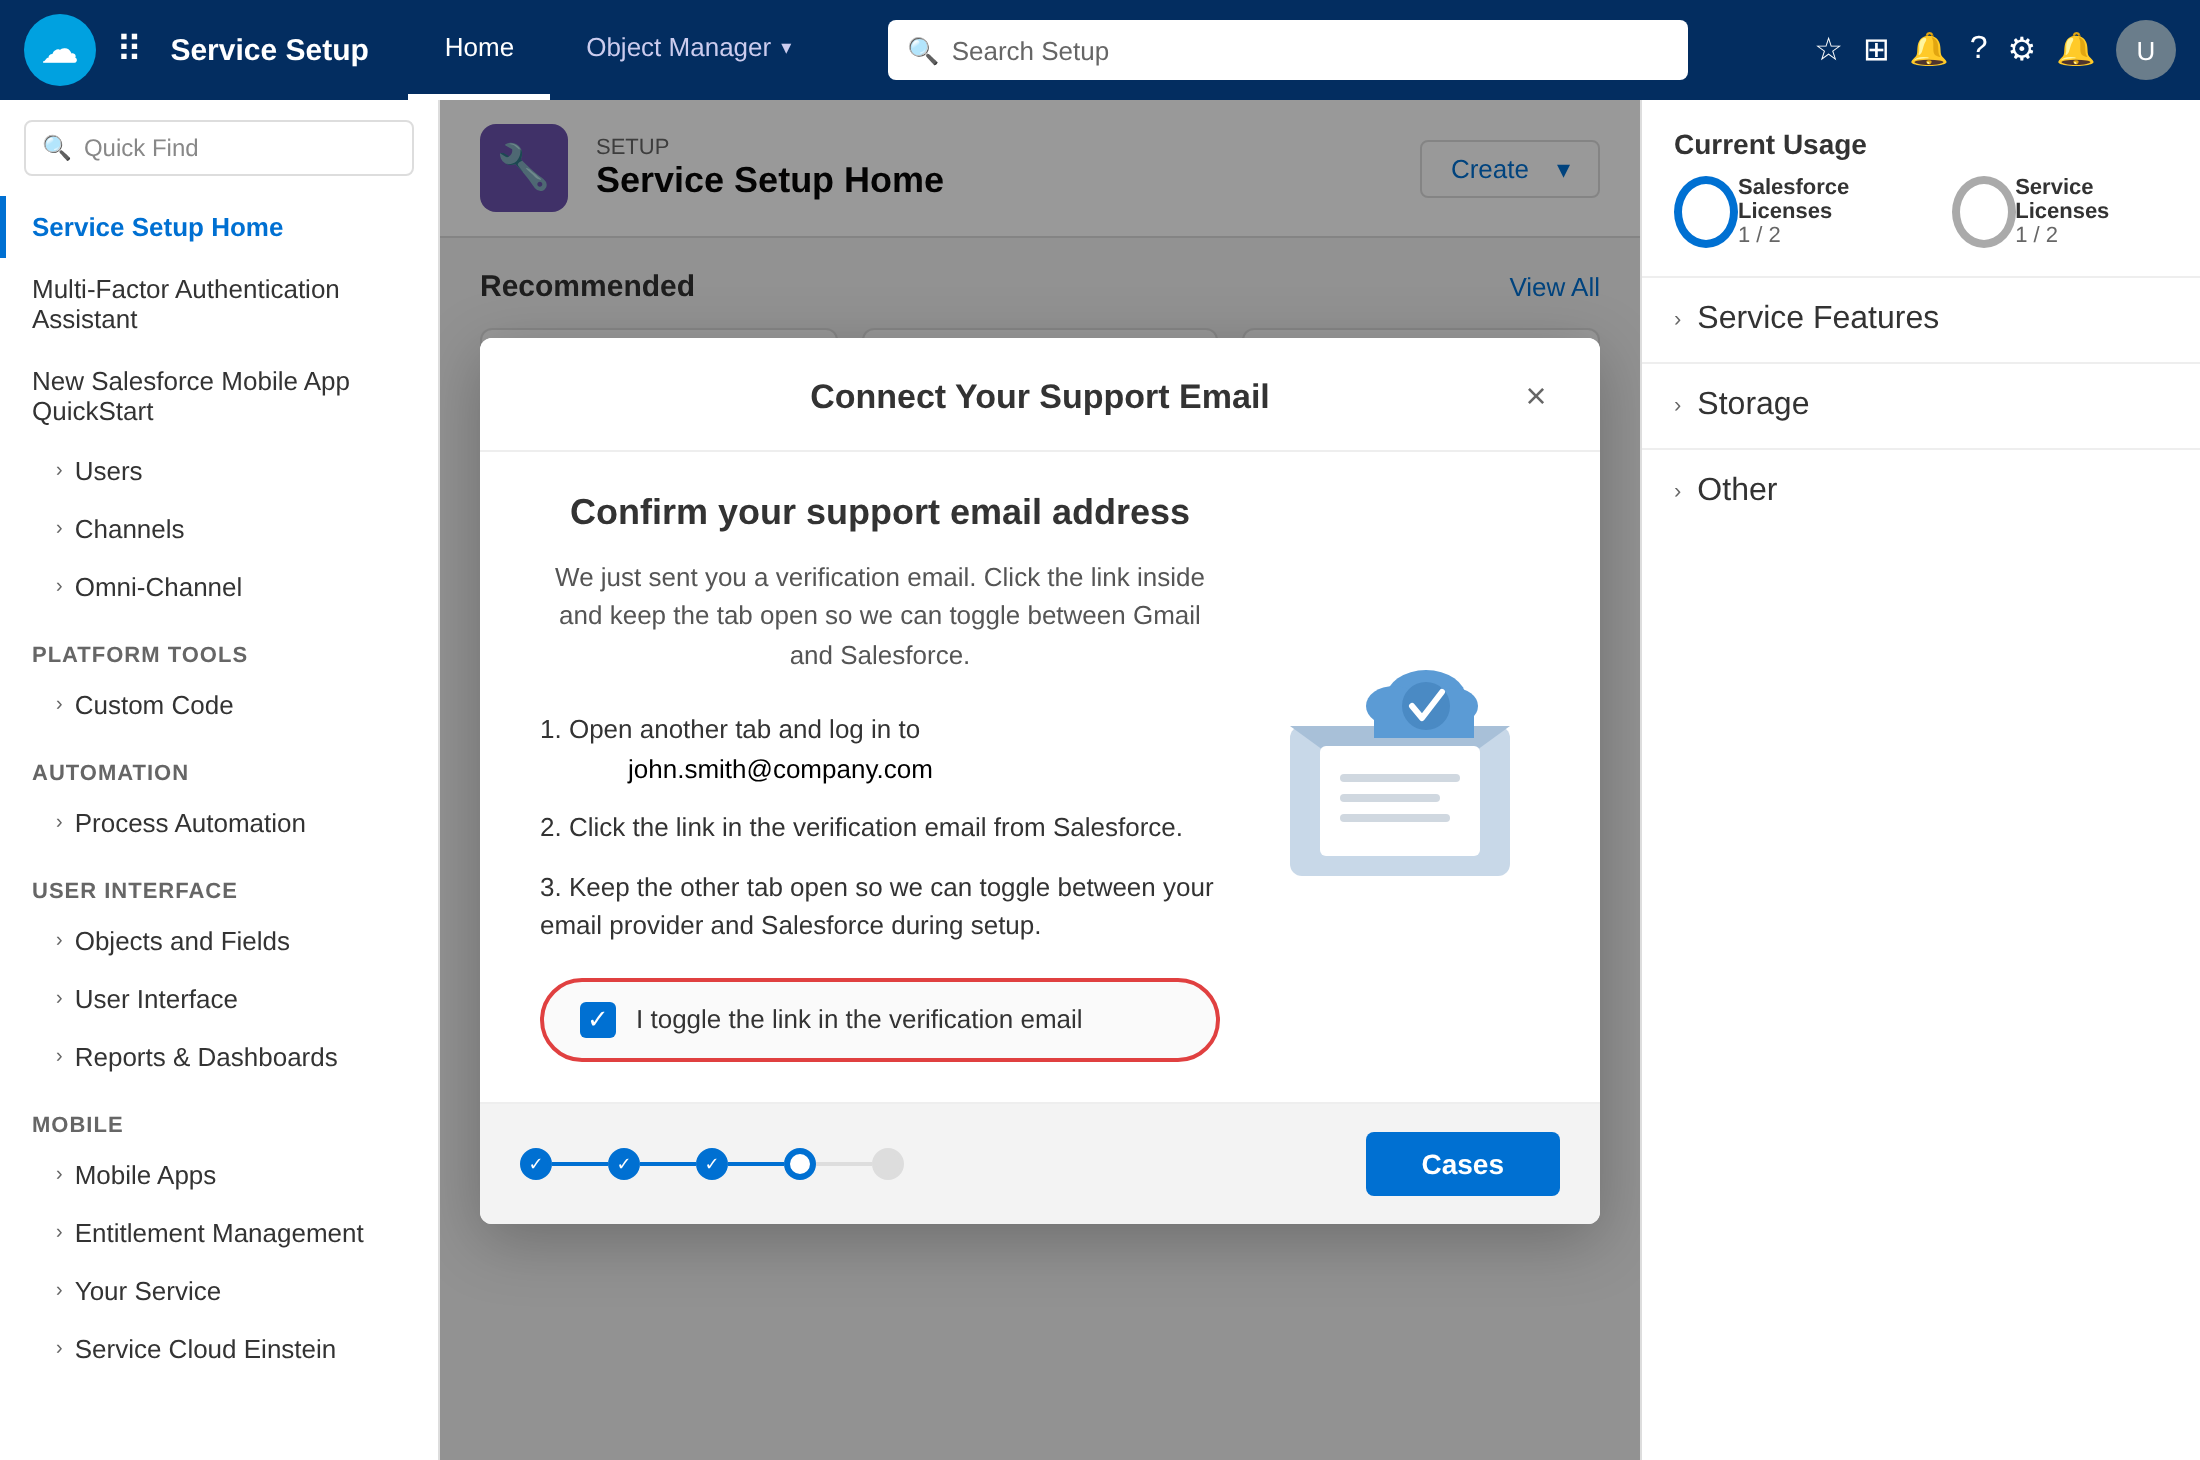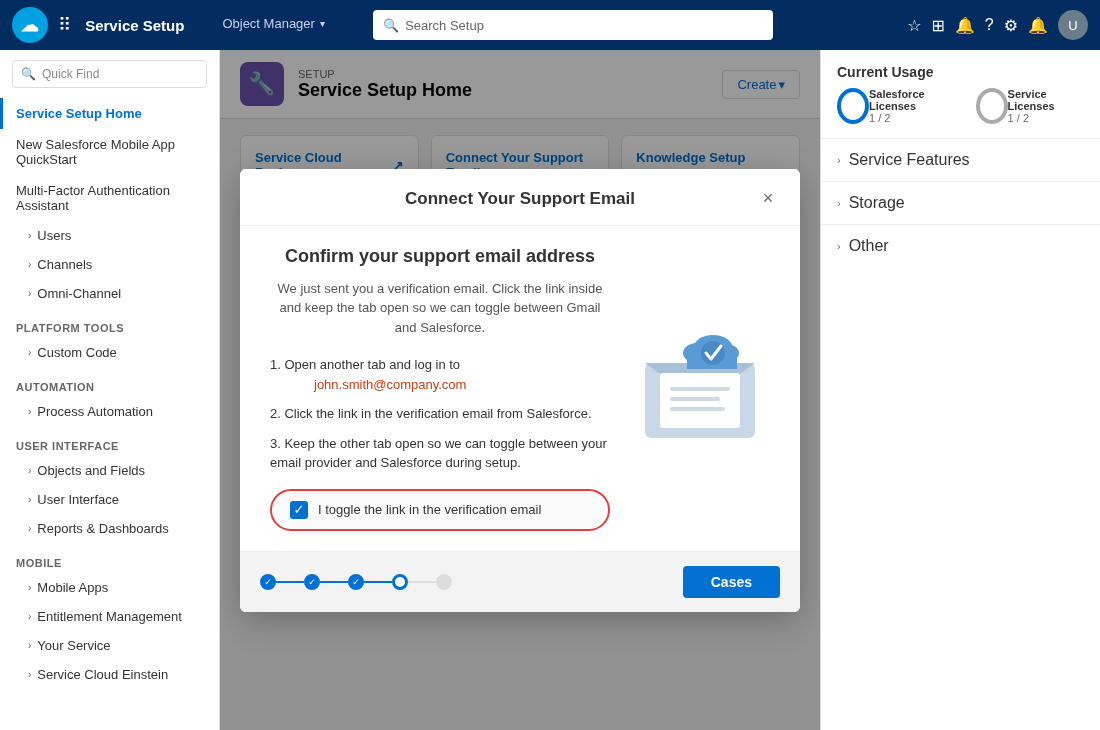--- a/index.html
+++ b/index.html
@@ -147,21 +147,21 @@
     .page-header-text .page-title { font-size: 18px; font-weight: 600; color: #080707; }
     .create-btn {
       margin-left: auto;
       background: white;
       border: 1px solid #ddd;
       border-radius: 4px;
       padding: 6px 14px;
       font-size: 13px;
       color: #0070d2;
       cursor: pointer;
-      display: flex; align-items: center; gap: 2px;
+      display: flex; align-items: center; gap: 14px;
     }
 
     
     .content-body {
       padding: 16px 20px;
       overflow-y: auto;
       height: calc(100% - 70px);
     }
     .section-header {
       display: flex; justify-content: space-between; align-items: center;
@@ -284,21 +284,21 @@
       line-height: 1.5;
     }
     .modal-steps { list-style: none; padding: 0; }
     .modal-steps li {
       font-size: 13px;
       color: #333;
       margin-bottom: 10px;
       padding-left: 0;
       line-height: 1.5;
     }
-    .modal-steps li .email-highlight { color: #c2410c; font-weight: 500; padding-left: 44px; }
+    .modal-steps li .email-highlight { color: #000000; font-weight: 500; padding-left: 44px; }
 
     
     .checkbox-area {
       margin-top: 16px;
       border: 2px solid #e04040;
       border-radius: 24px;
       padding: 10px 18px;
       display: flex;
       align-items: center;
       gap: 10px;
@@ -381,20 +381,23 @@
 </head>
 <body>
 
 <div class="top-nav">
   <div class="top-nav-logo">
     <span>☁</span>
   </div>
   <div class="app-grid-icon">⠿</div>
   <div class="top-nav-appname">Service Setup</div>
   <div class="top-nav-tabs">
+    <div class="top-nav-tab active">
+      <span>Home</span>
+    </div>
     <div class="top-nav-tab">
       <span>Object Manager</span>
       <span class="chevron">▾</span>
     </div>
   </div>
   <div class="top-nav-search">
     <span>🔍</span>
     <span>Search Setup</span>
   </div>
   <div class="top-nav-actions">
@@ -412,24 +415,24 @@
 
   <div class="sidebar">
     <div class="sidebar-search">
       <span>🔍</span>
       <span>Quick Find</span>
     </div>
     <div class="sidebar-item active">
       <span>Service Setup Home</span>
     </div>
     <div class="sidebar-item">
+      <span>Multi-Factor Authentication Assistant</span>
+    </div>
+    <div class="sidebar-item">
       <span>New Salesforce Mobile App QuickStart</span>
-    </div>
-    <div class="sidebar-item">
-      <span>Multi-Factor Authentication Assistant</span>
     </div>
 
     <div class="sidebar-group-item">
       <span class="arrow">›</span>
       <span>Users</span>
     </div>
     <div class="sidebar-group-item">
       <span class="arrow">›</span>
       <span>Channels</span>
     </div>
@@ -493,20 +496,24 @@
           <div class="setup-label">SETUP</div>
           <div class="page-title">Service Setup Home</div>
         </div>
         <button class="create-btn">
           <span>Create</span>
           <span>▾</span>
         </button>
       </div>
 
       <div class="content-body">
+        <div class="section-header">
+          <div class="section-title">Recommended</div>
+          <div class="view-all">View All</div>
+        </div>
         <div class="rec-cards">
           <div class="rec-card">
             <div class="rec-card-title">
               <span>Service Cloud Basics</span>
               <span>↗</span>
             </div>
             <div class="rec-card-desc">See how Service Cloud can help you keep your customers happy.</div>
           </div>
           <div class="rec-card">
             <div class="rec-card-title">

